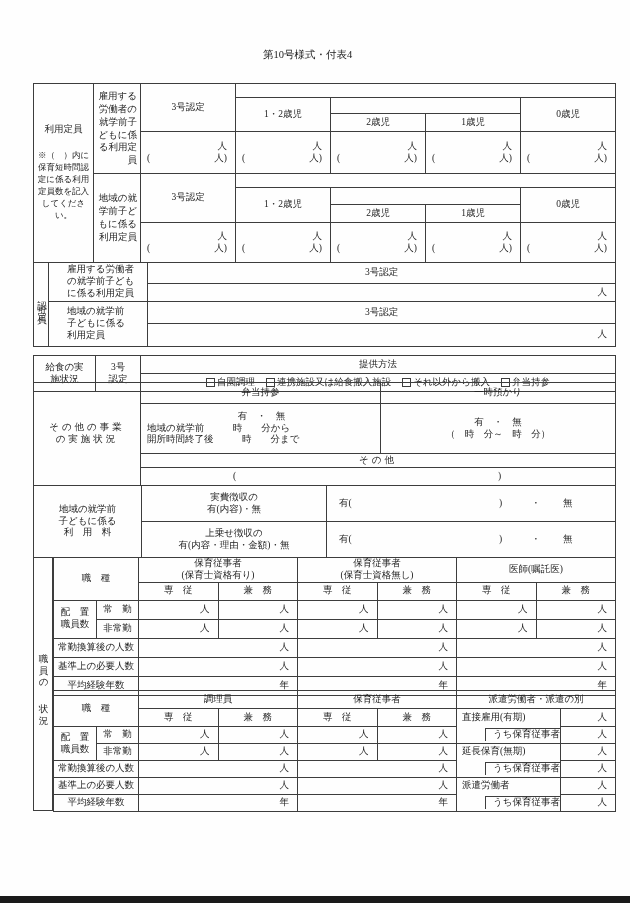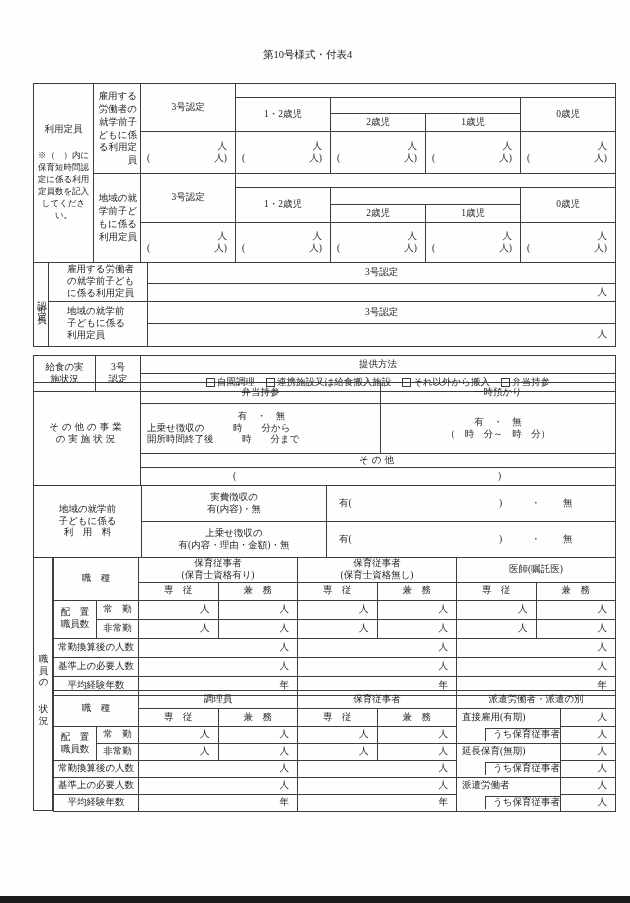--- a/index.html
+++ b/index.html
@@ -254,21 +254,21 @@
     <tbody>
         <tr class="h21">
       <td rowspan="4" class="pre tc spaced">その他の事業
 の実施状況</td>
       <td class="tc">弁当持参</td>
       <td class="tc">一時預かり</td>
     </tr>
     <tr class="h50">
       <td class="ext">
         <div class="yesno">有　・　無</div>
-        <div>上乗せ徴収の　　　時　　分から</div>
+        <div>地域の就学前　　　時　　分から</div>
         <div>開所時間終了後　　　時　　分まで</div>
       </td>
       <td class="tc">
         <div>有　・　無</div>
         <div>（　時　分～　時　分）</div>
       </td>
     </tr>
     <tr class="h14">
       <td colspan="2" class="tc spaced">その他</td>
     </tr>

